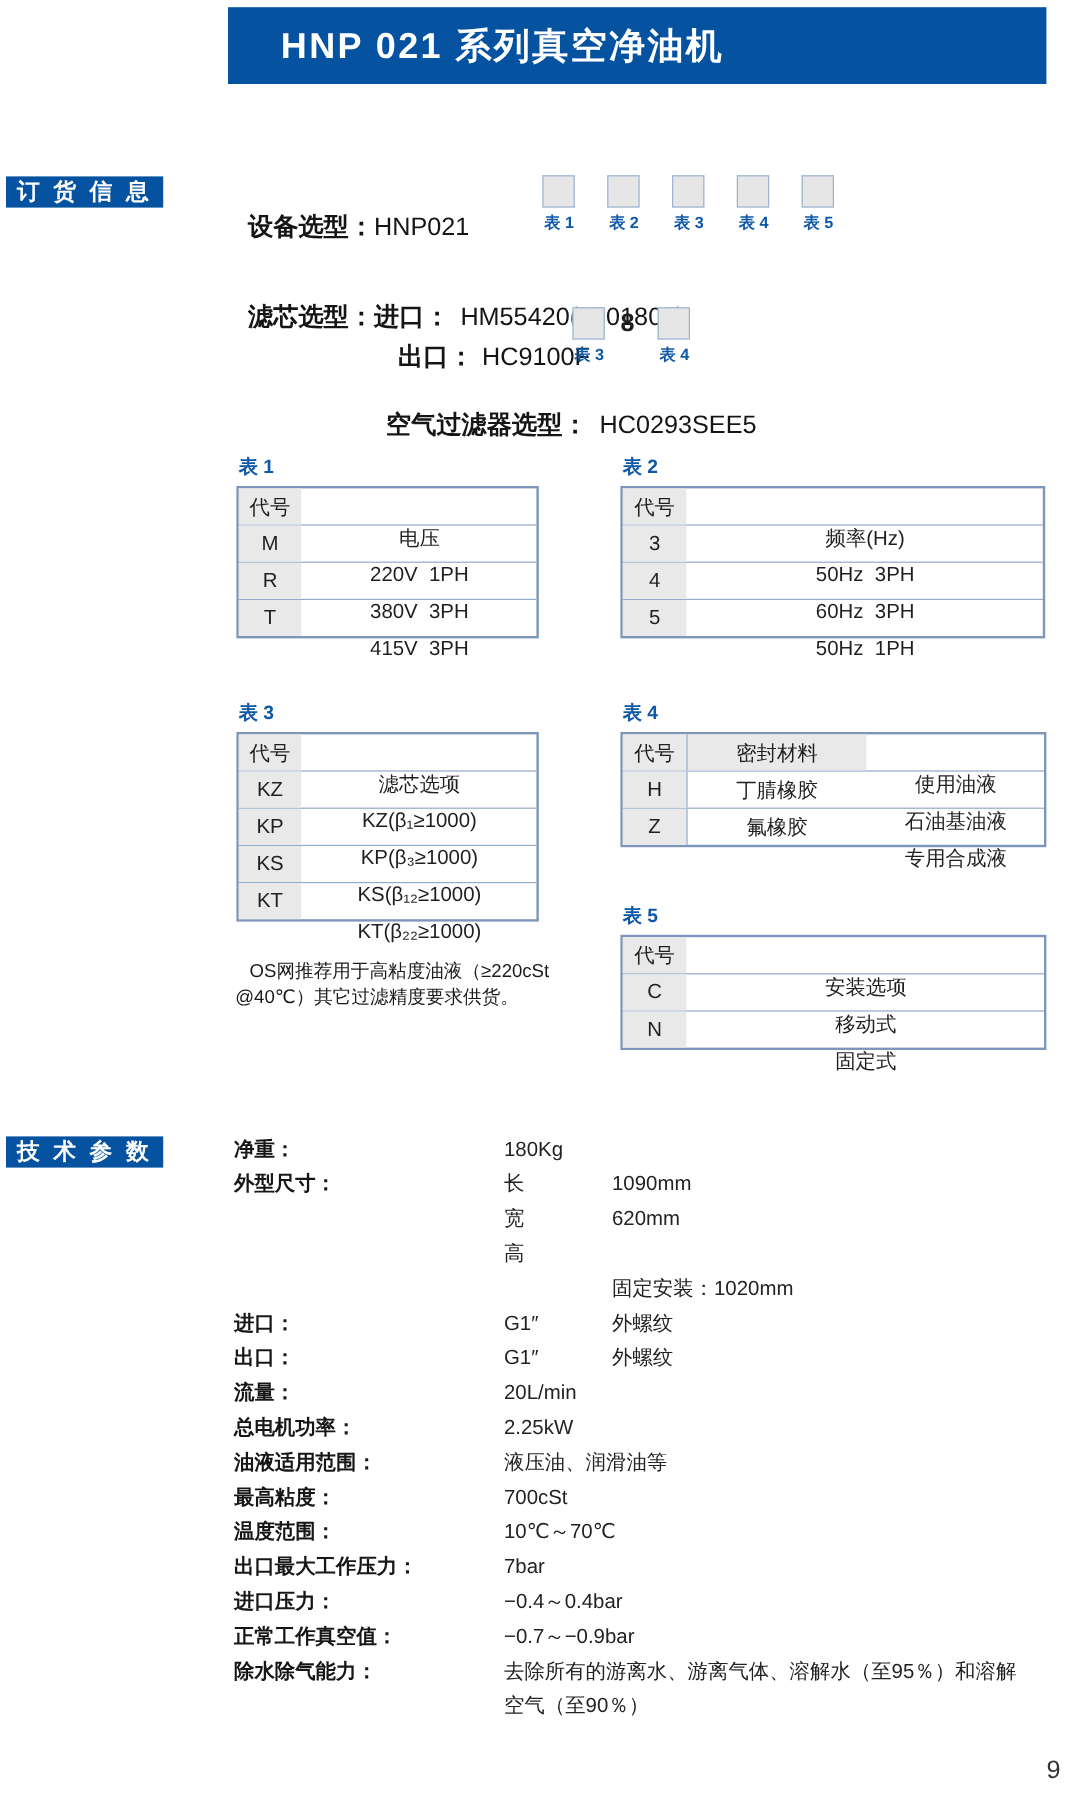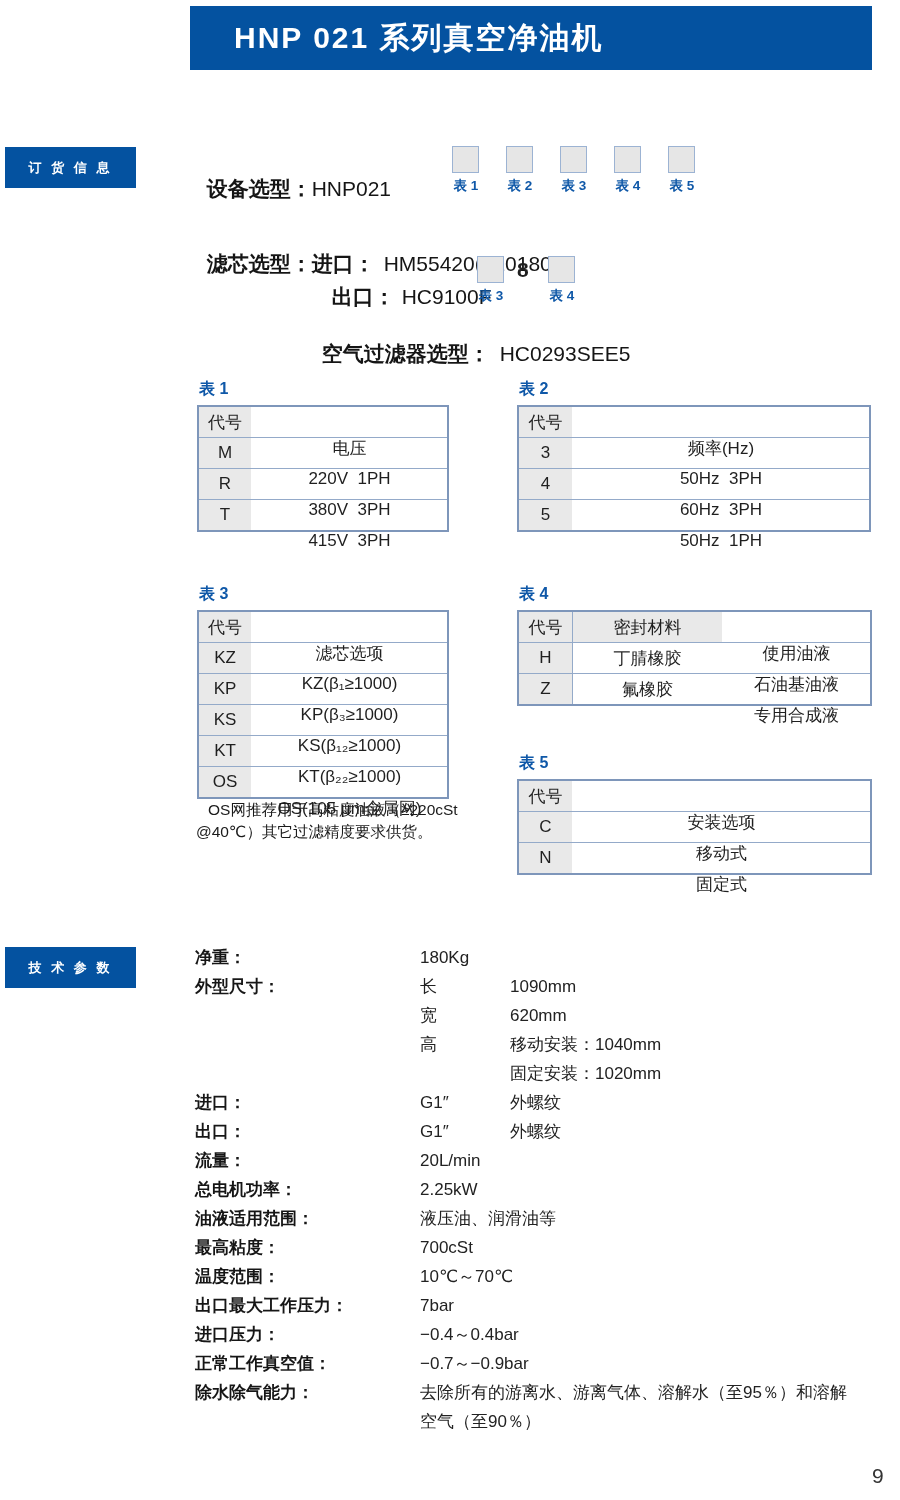--- a/index.html
+++ b/index.html
@@ -22,22 +22,22 @@
 
   
   .titlebar{
     left:190px;top:6px;width:682px;height:64px;background:var(--blue);
     color:#fff;display:flex;align-items:center;box-sizing:border-box;
     padding-left:44px;font-size:30px;font-weight:bold;letter-spacing:2px;
   }
 
   
   .tag{
-    left:5px;width:131px;height:41px;background:var(--blue);color:#fff;
-    font-size:13px;font-weight:600;display:flex;align-items:center;
+    left:5px;width:131px;height:26px;background:var(--blue);color:#fff;
+    font-size:19px;font-weight:600;display:flex;align-items:center;
     justify-content:center;letter-spacing:3px;
   }
 
   
   .oline{font-size:21px;white-space:pre;}
   .oline .lbl{font-weight:600;color:#151515;}
   .oline .val{font-weight:500;color:#151515;}
 
   
   .refbox{width:27px;height:27px;background:var(--box-gray);border:1px solid var(--box-border);box-sizing:border-box;}
@@ -168,24 +168,20 @@
     <div class="cell grow">KP(β₃≥1000)</div>
   </div>
   <div class="row">
     <div class="cell code">KS</div>
     <div class="cell grow">KS(β₁₂≥1000)</div>
   </div>
   <div class="row">
     <div class="cell code">KT</div>
     <div class="cell grow">KT(β₂₂≥1000)</div>
   </div>
-  <div class="row">
-    <div class="cell code">OS</div>
-    <div class="cell grow">OS(105 μm金属网)</div>
-  </div>
 </div>
 <div class="abs note" style="left:208px;top:799px;">OS网推荐用于高粘度油液（≥220cSt</div>
 <div class="abs note" style="left:196px;top:821px;">@40℃）其它过滤精度要求供货。</div>
 
 <div class="abs tbl-label" style="left:519px;top:584px;">表 4</div>
 <div class="abs tbl w53" style="left:517px;top:610px;width:351px;">
   <div class="row hdr">
     <div class="cell code">代号</div>
     <div class="cell mid">密封材料</div>
     <div class="cell grow">使用油液</div>
@@ -234,21 +230,20 @@
       <span class="tb">1090mm</span>
   </div>
   <div class="trow">
     <span class="tl"></span>
       <span class="ta">宽</span>
       <span class="tb">620mm</span>
   </div>
   <div class="trow">
     <span class="tl"></span>
       <span class="ta">高</span>
-      <span class="tb">移动安装：1040mm</span>
   </div>
   <div class="trow">
     <span class="tl"></span>
       <span class="ta"></span>
       <span class="tb">固定安装：1020mm</span>
   </div>
   <div class="trow">
     <span class="tl">进口：</span>
       <span class="ta">G1″</span>
       <span class="tb">外螺纹</span>

